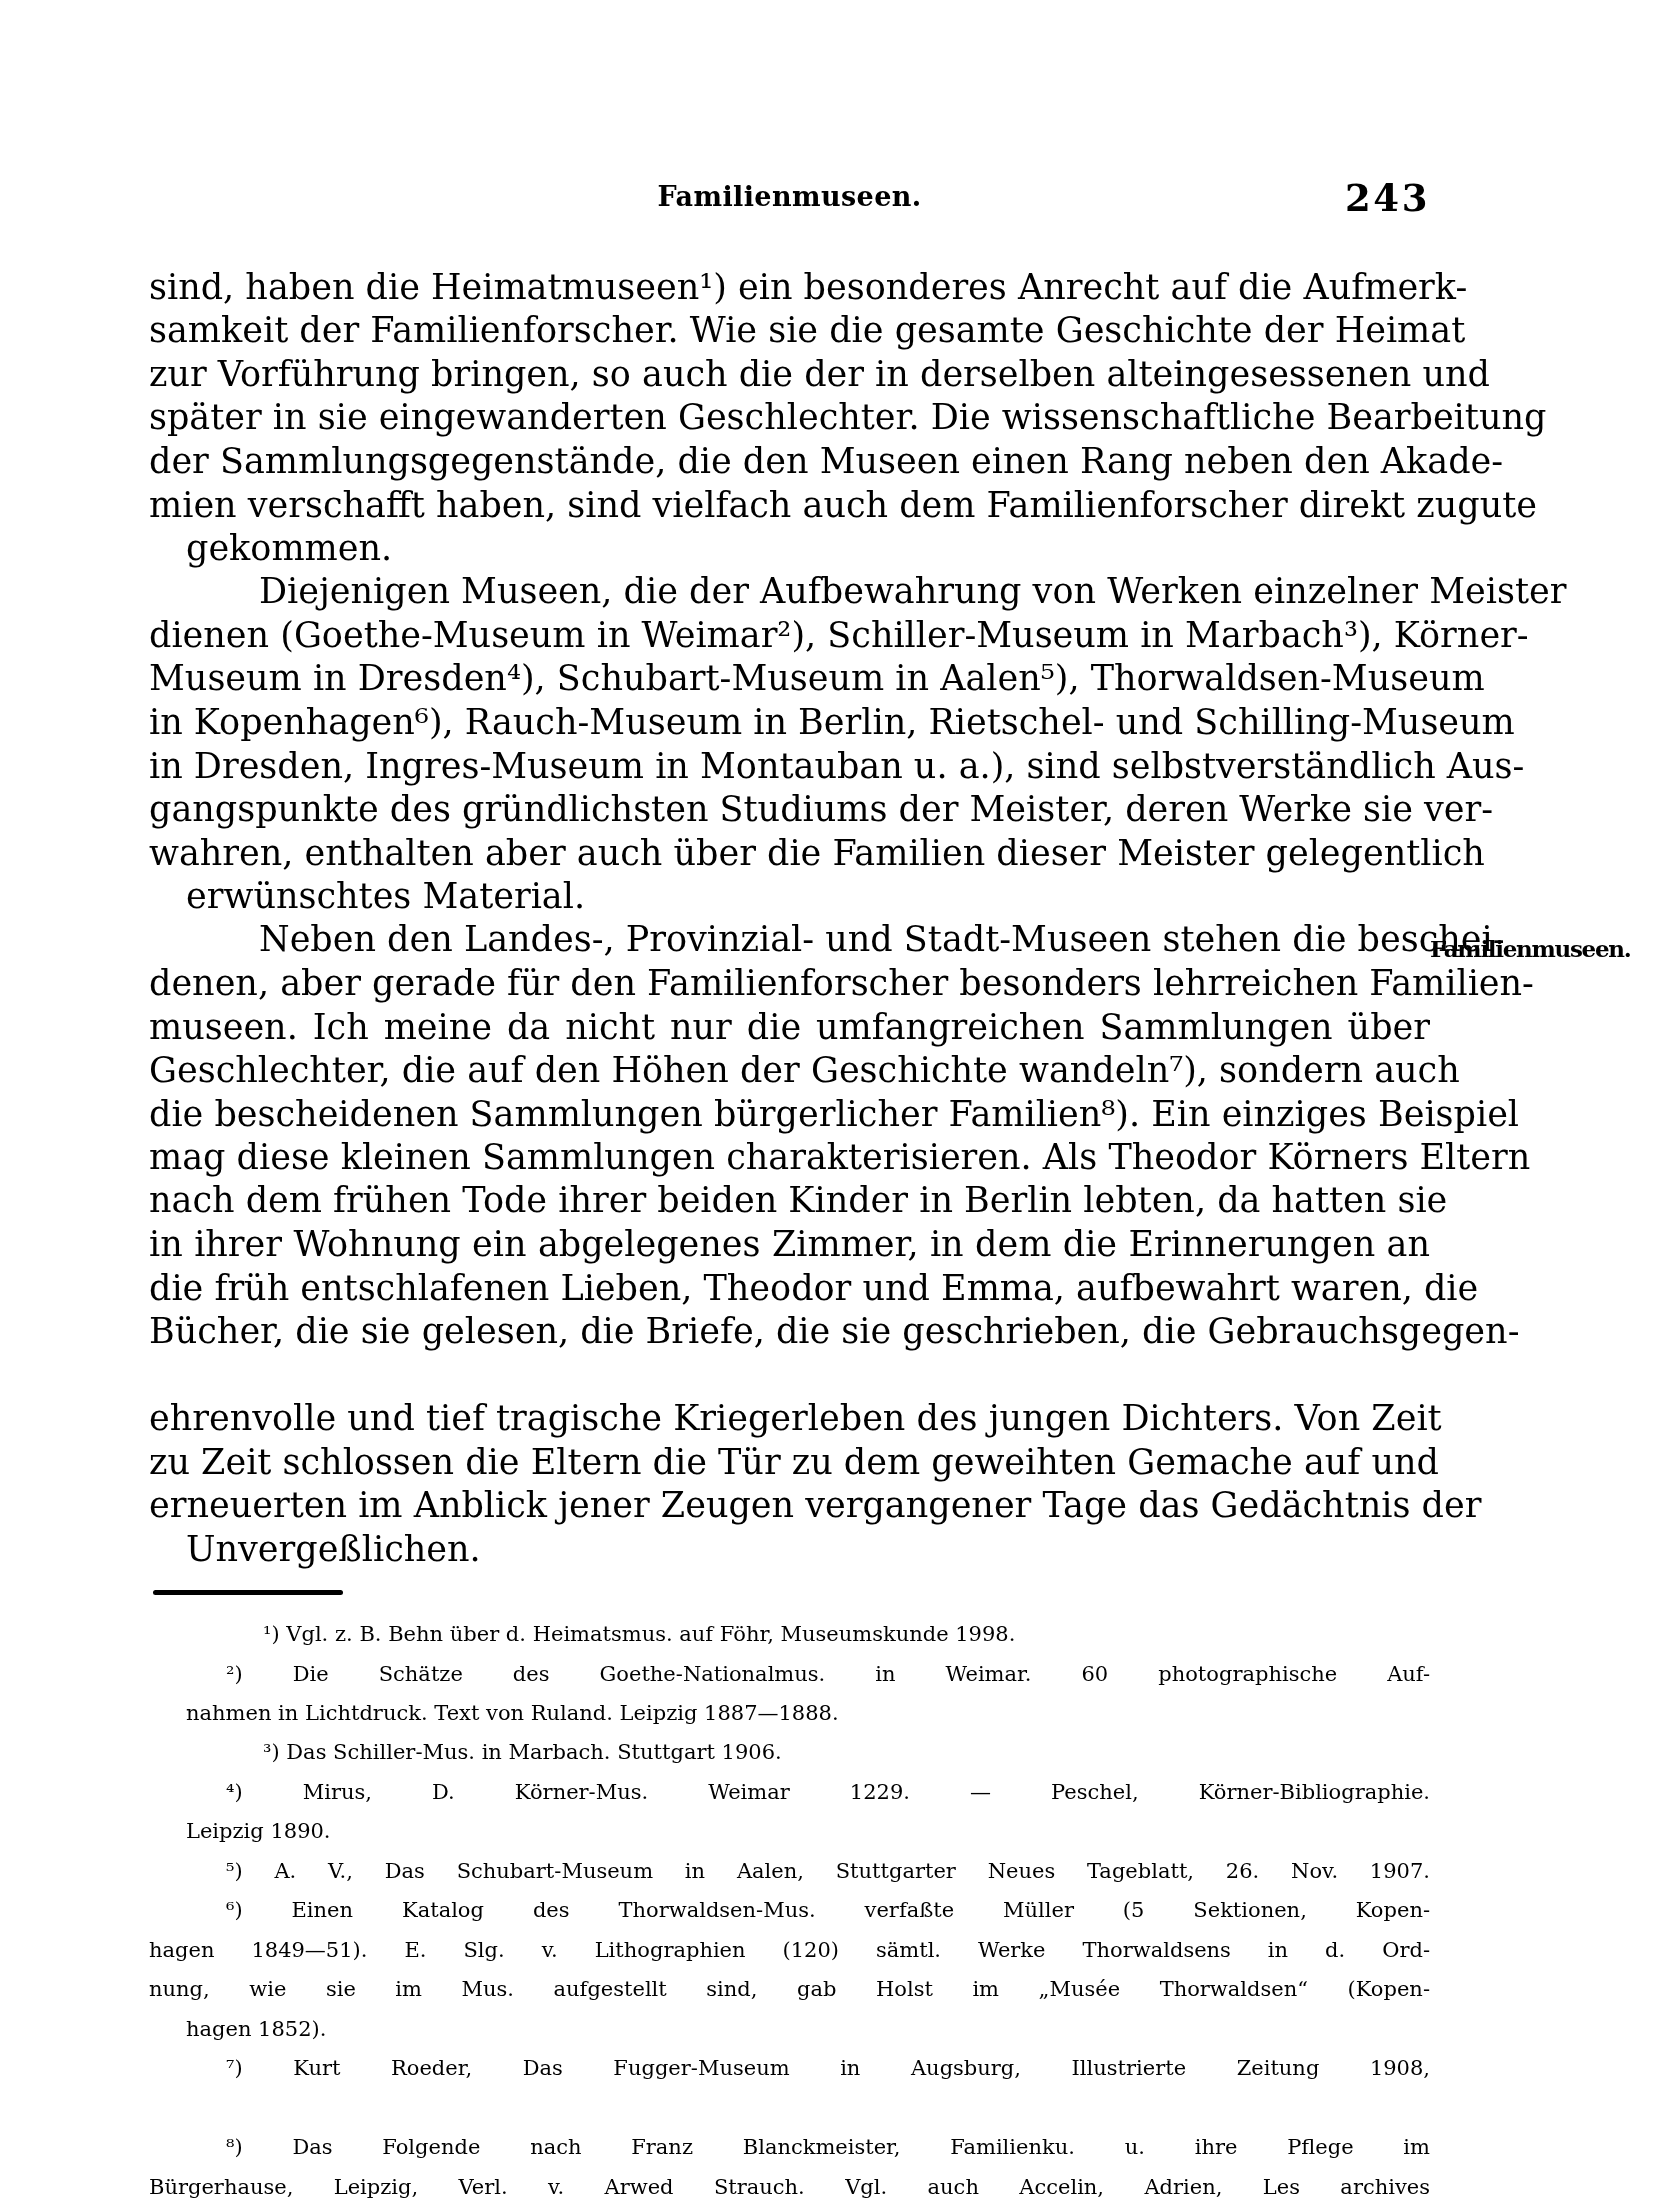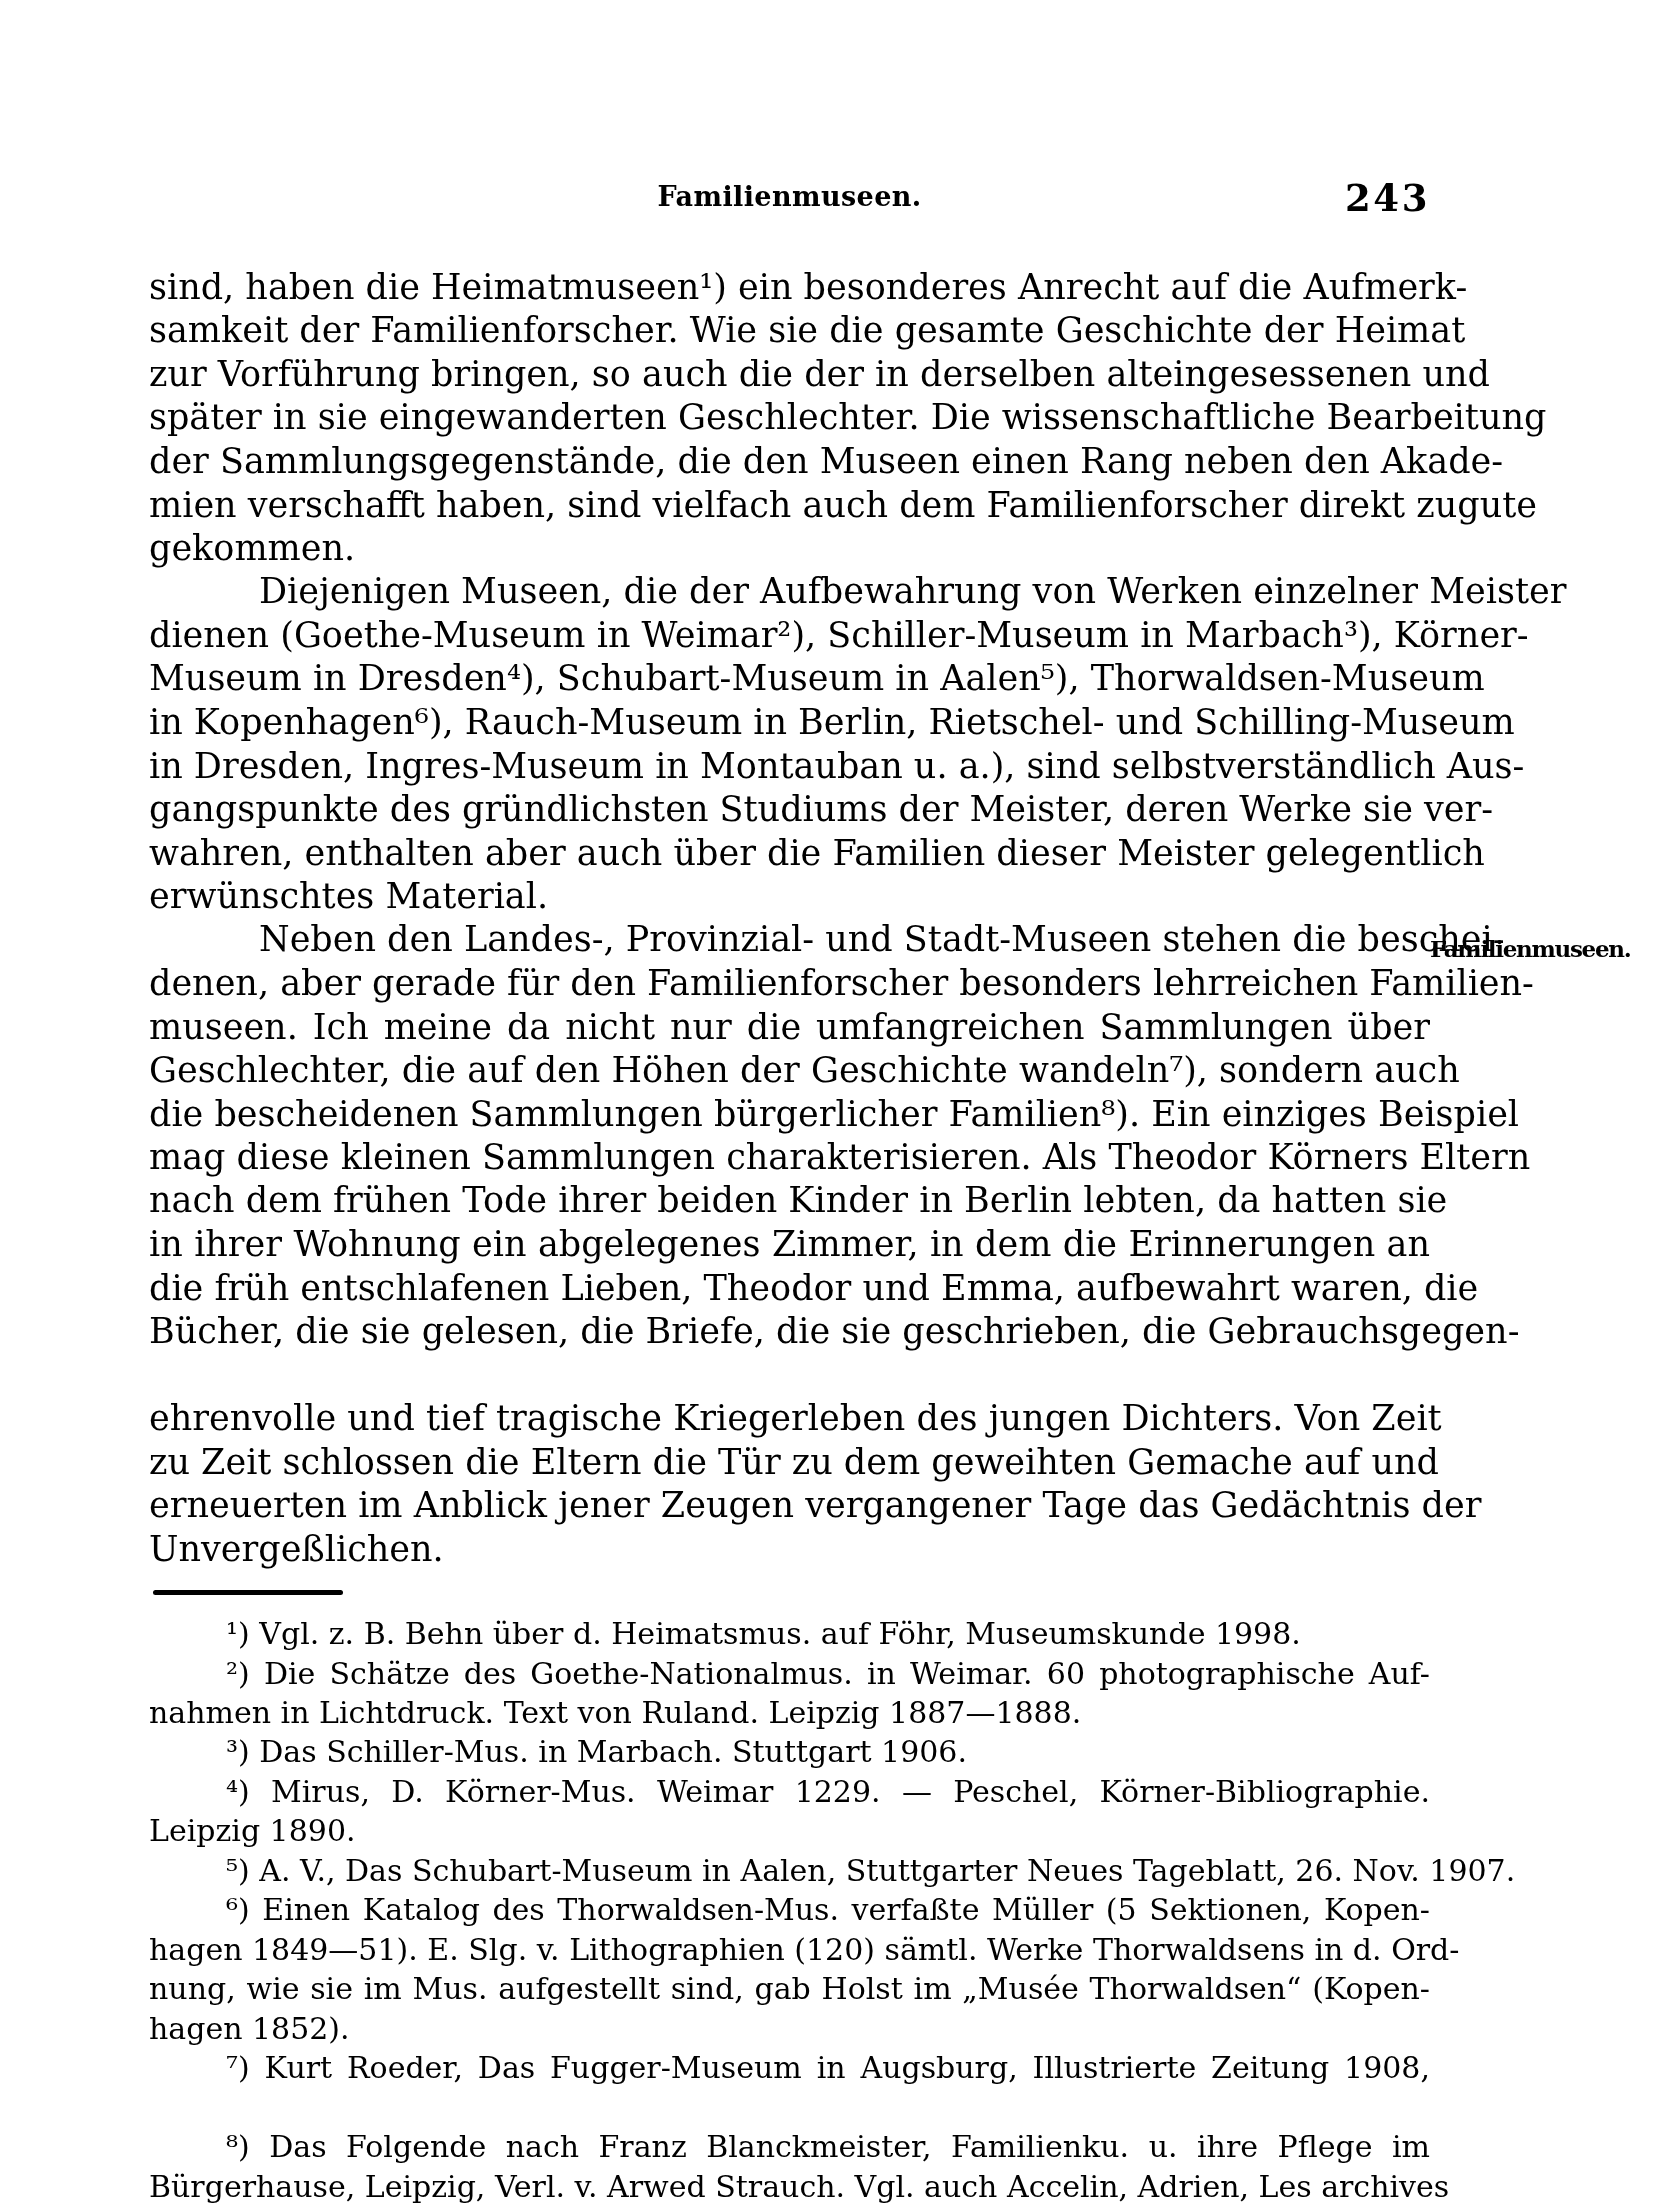--- a/index.html
+++ b/index.html
@@ -6,22 +6,22 @@
   body { width: 1667px; height: 2465px; position: relative; overflow: hidden;
          font-family: "DejaVu Serif", "Liberation Serif", serif; color: #000; }
   .page { position: absolute; left: 0; top: 0; width: 1667px; height: 2465px; background: #fff; }
   .running-head { position: absolute; top: 176px; left: 149px; width: 1281px; height: 49px; }
   .running-title { position: absolute; left: 0; width: 100%; text-align: center; top: 5.3px;
                    font-size: 27px; font-weight: bold; letter-spacing: 0.4px; }
   .page-number { position: absolute; right: 0; top: 0; font-size: 37px; font-weight: bold; letter-spacing: 2.6px; }
   .line { position: absolute; left: 149px; width: 1281px; white-space: nowrap;
           text-align: justify; text-align-last: justify; font-weight: normal; }
   .body-line { font-size: 35px; height: 44px; line-height: 44px; }
-  .fn-line { font-size: 30px; height: 40px; line-height: 40px; }
-  .line.last { text-align-last: left; }
+  .fn-line { font-size: 21px; height: 40px; line-height: 40px; }
+  .line.last { text-align-last: left; margin-left: 37px; }
   .line.indent { padding-left: 110px; width: 1171px; }
   .fn-line.indent { padding-left: 77px; width: 1204px; }
   .margin-note { position: absolute; left: 1430px; top: 935px; font-size: 23px; font-weight: bold;
                  letter-spacing: -1.3px; white-space: nowrap; }
   .footnote-rule { position: absolute; left: 153px; top: 1590px; width: 190px; height: 5.3px;
                    background: #000; border-radius: 2.6px; }
 </style>
 </head>
 <body>
 

